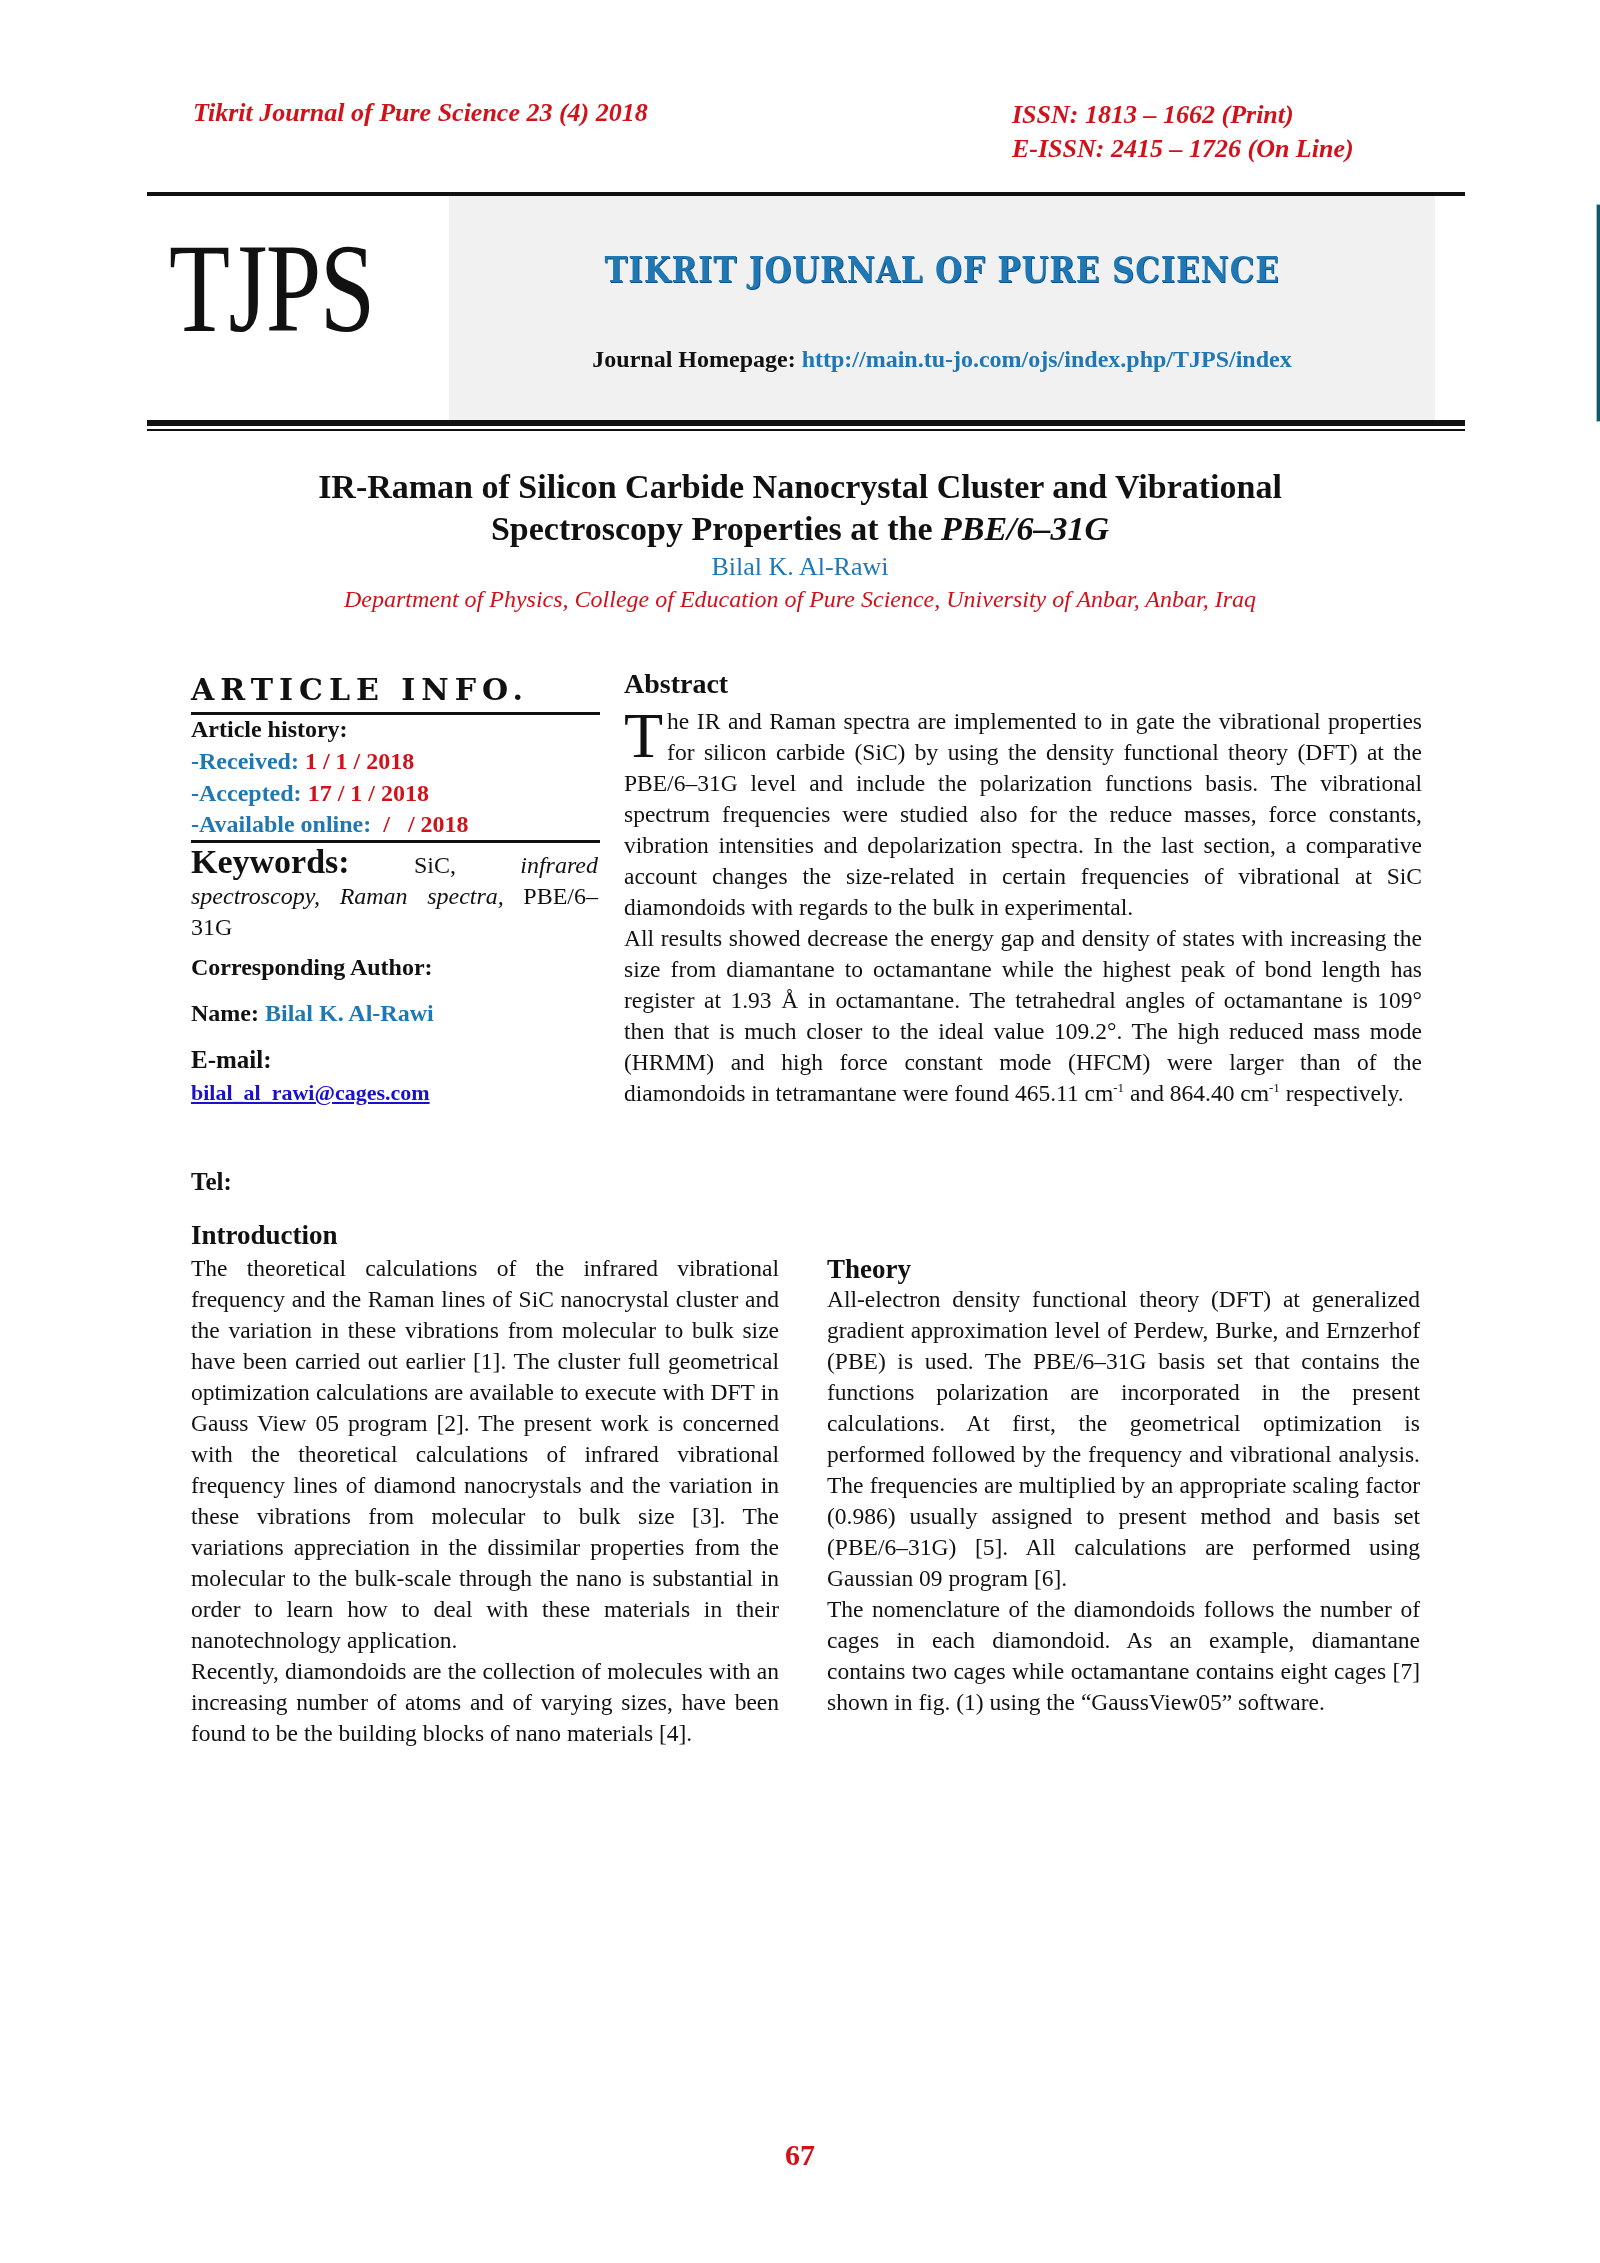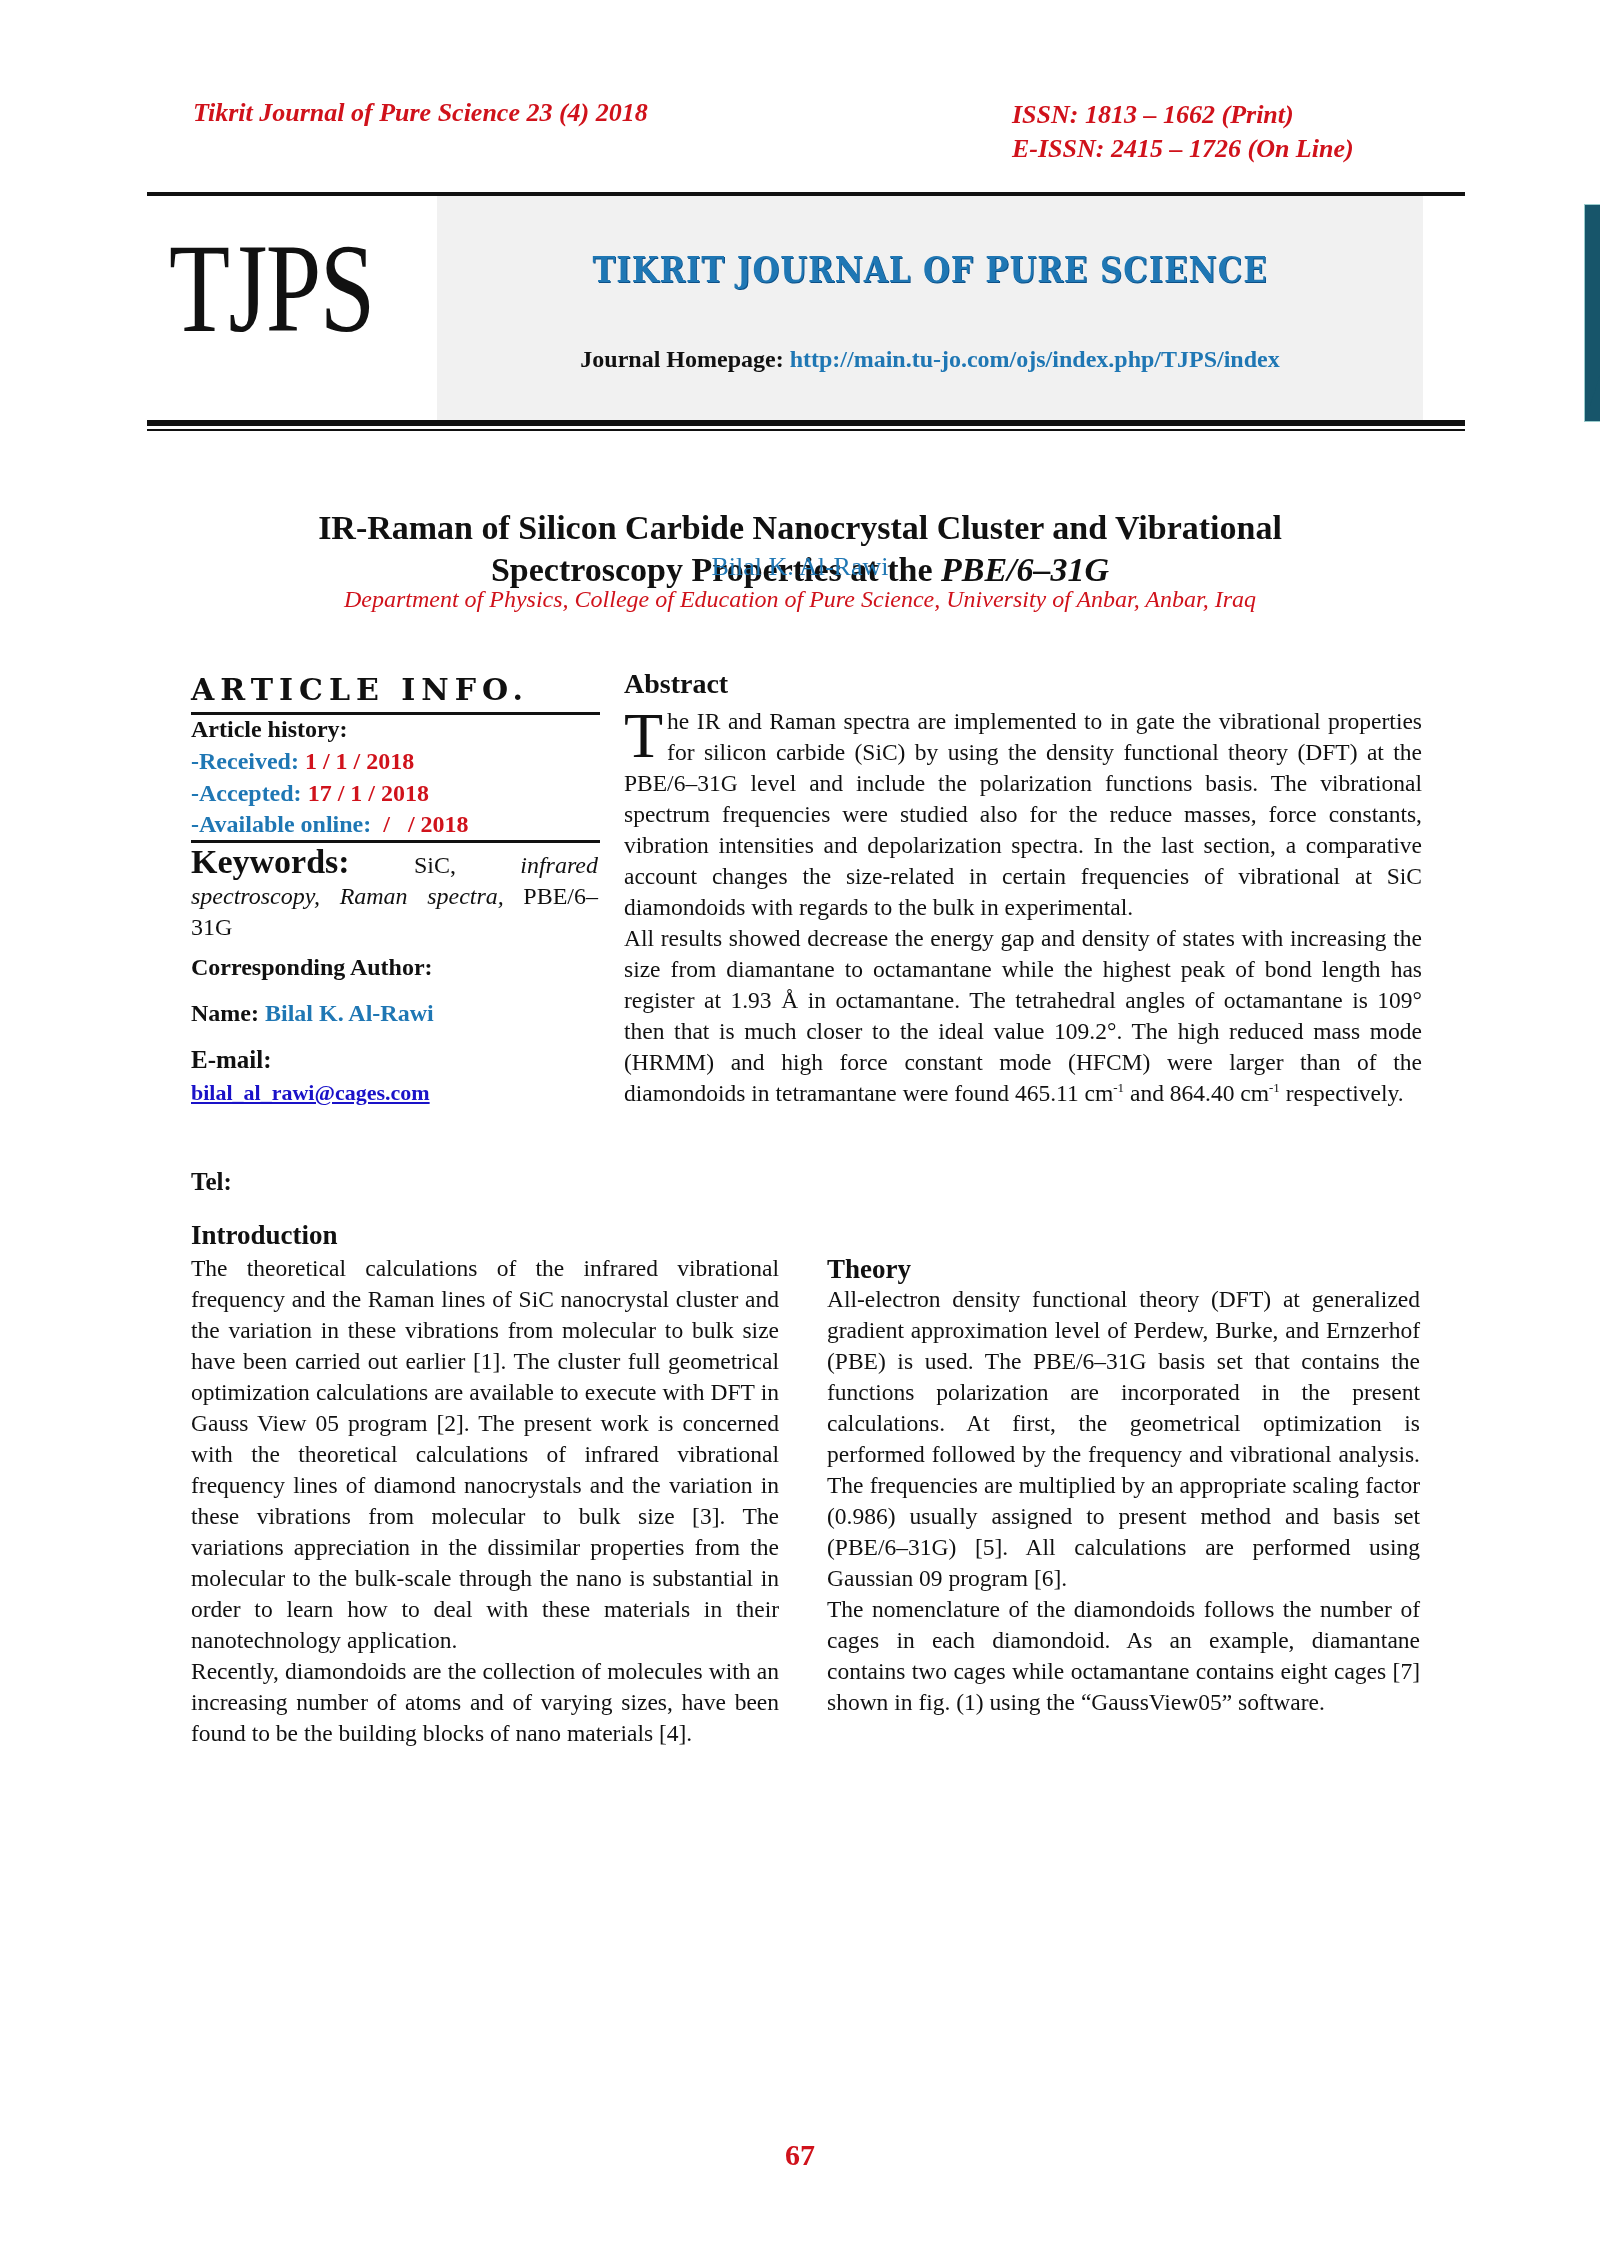--- a/index.html
+++ b/index.html
@@ -12,34 +12,34 @@
   .run-right { left: 1012px; top: 98px; font-size: 26px; font-style: italic; font-weight: bold; color: #d0121b; line-height: 34px; }
 
   
   .banner { left: 147px; top: 192px; width: 1318px; height: 240px; }
   .banner-top-rule { position: absolute; left: 0; top: 0; width: 100%; height: 4px; background: #111; }
   .banner-bot-rule1 { position: absolute; left: 0; top: 228px; width: 100%; height: 6px; background: #111; }
   .banner-bot-rule2 { position: absolute; left: 0; top: 237px; width: 100%; height: 2px; background: #111; }
   .logo-box { position: absolute; left: 0; top: 4px; width: 302px; height: 164px; background: #fff; }
   .logo-text { position: absolute; left: 22px; top: 22px; font-size: 128px; line-height: 140px; letter-spacing: -2px; color: #111;
                font-family: "Liberation Serif", serif; transform: scaleX(0.78); transform-origin: left top; }
-  .banner-mid { position: absolute; left: 290px; top: 4px; width: 986px; height: 224px; background: #f1f1f1; }
+  .banner-mid { position: absolute; left: 302px; top: 4px; width: 986px; height: 224px; background: #f1f1f1; }
   .banner-title { position: absolute; left: 0; top: 52px; width: 100%; text-align: center; font-size: 36px; font-weight: bold;
                   color: #1f77b4; letter-spacing: 1px; font-family: "DejaVu Serif", serif;
                   text-shadow: 1px 1px 0 #0d4f86; transform: scaleX(0.86); }
   .banner-home { position: absolute; left: 0; top: 150px; width: 100%; text-align: center; font-size: 24px; font-weight: bold; color: #111; }
   .banner-home .url { color: #1f77b4; }
   .cover { position: absolute; left: 1147px; top: 8px; width: 132px; height: 216px; overflow: hidden;
            background: linear-gradient(135deg, #cfe9f5 0%, #f4dcd6 45%, #b8dff1 100%); border: 1px solid #9cc; }
   .cover-dark { position: absolute; left: 0; top: 0; width: 0; height: 0;
                 border-left: 70px solid #17556a; border-bottom: 216px solid transparent; border-top: 0; }
   .cover-dark2 { position: absolute; left: 0; top: 0; width: 38px; height: 216px; background: #17556a; }
 
   
-  .paper-title { left: 180px; top: 466px; width: 1240px; text-align: center; font-size: 34px; font-weight: bold; line-height: 42px; color: #111; margin-top: 41px; }
+  .paper-title { left: 180px; top: 466px; width: 1240px; text-align: center; font-size: 34px; font-weight: bold; line-height: 42px; color: #111; }
   .paper-title i { font-style: italic; }
   .author { left: 180px; top: 552px; width: 1240px; text-align: center; font-size: 26px; color: #1f77b4; }
   .affil { left: 180px; top: 586px; width: 1240px; text-align: center; font-size: 24px; font-style: italic; color: #d0121b; }
 
   
   .ai-head { left: 191px; top: 672px; font-size: 30px; font-weight: bold; letter-spacing: 6px; color: #111; font-family: "DejaVu Serif", serif; }
   .ai-rule1 { left: 191px; top: 712px; width: 409px; height: 3px; background: #111; }
   .ai-hist { left: 191px; top: 716px; font-size: 24px; font-weight: bold; }
   .ai-date { left: 191px; font-size: 24px; font-weight: bold; color: #1f77b4; }
   .ai-date .v { color: #d0121b; }

